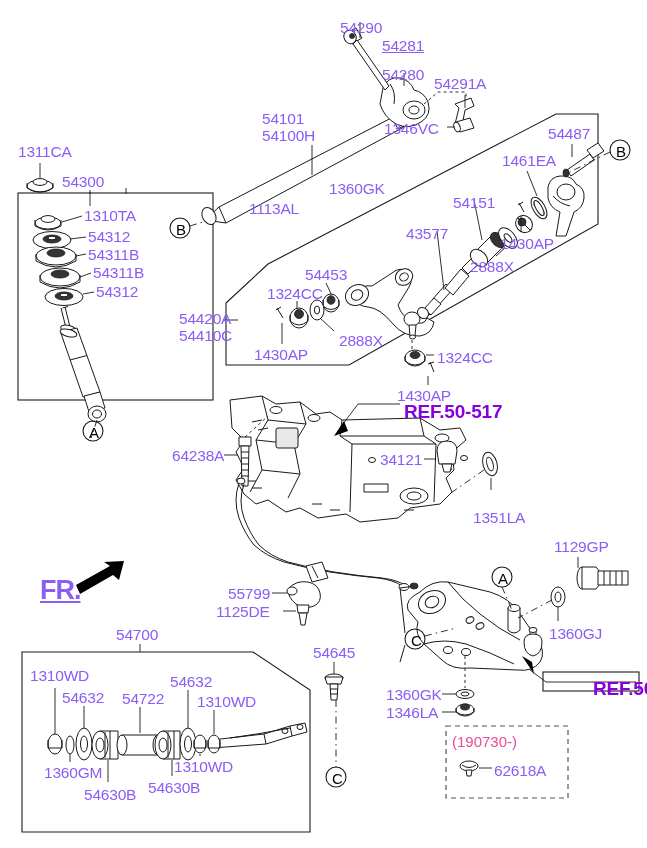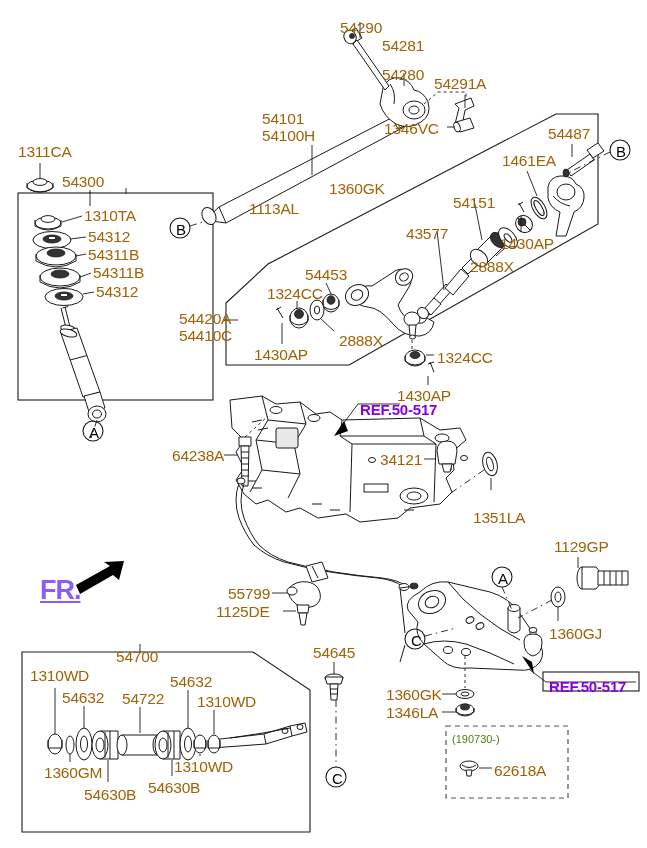--- a/index.html
+++ b/index.html
@@ -1,21 +1,21 @@
 <!DOCTYPE html>
 <html><head>
 <meta charset="utf-8">
 <style>
   html,body{margin:0;padding:0;background:#fff;}
   body{font-family:"Liberation Sans","DejaVu Sans",sans-serif;}
   #sheet{position:relative;width:647px;height:848px;background:#fff;overflow:hidden;}
   #art{position:absolute;left:0;top:0;width:647px;height:848px;}
-  .lbl{position:absolute;color:#a16207;font-size:15.5px;line-height:16px;white-space:pre;font-family:"Liberation Sans","DejaVu Sans",sans-serif;letter-spacing:-0.2px;}
-  .ref{position:absolute;color:#8800dd;font-size:15px;font-weight:bold;white-space:pre;letter-spacing:-0.2px;}
-  .blk{position:absolute;color:#4d7c0f;font-size:11px;white-space:pre;}
+  .lbl{position:absolute;color:#8b5cf6;font-size:15.5px;line-height:16px;white-space:pre;font-family:"Liberation Sans","DejaVu Sans",sans-serif;letter-spacing:-0.2px;}
+  .ref{position:absolute;color:#8800dd;font-size:19px;font-weight:bold;white-space:pre;letter-spacing:-0.2px;margin-left:44px;}
+  .blk{position:absolute;color:#ec4899;font-size:15px;white-space:pre;}
   .fr{position:absolute;color:#8b5cf6;font-size:27px;font-weight:bold;letter-spacing:-1px;text-decoration:underline;}
   .circ{position:absolute;color:#000;font-size:15px;}
 </style>
 </head>
 <body>
 
 <div id="sheet">
 
   <svg id="art" viewBox="0 0 647 848">
     <defs>
@@ -476,21 +476,21 @@
   <div>
     <div class="lbl" style="left:18px;top:144px;">1311CA</div>
     <div class="lbl" style="left:62px;top:174px;">54300</div>
     <div class="lbl" style="left:84px;top:208px;">1310TA</div>
     <div class="lbl" style="left:88px;top:229px;">54312</div>
     <div class="lbl" style="left:88px;top:247px;">54311B</div>
     <div class="lbl" style="left:93px;top:265px;">54311B</div>
     <div class="lbl" style="left:96px;top:284px;">54312</div>
 
     <div class="lbl" style="left:340px;top:20px;">54290</div>
-    <div class="lbl" style="left:382px;top:38px;">54281</div>
+    <div class="lbl" style="left:382px;top:38px;text-decoration:underline;">54281</div>
     <div class="lbl" style="left:382px;top:55px;margin-top:12px;">54280</div>
     <div class="lbl" style="left:434px;top:76px;">54291A</div>
     <div class="lbl" style="left:384px;top:121px;">1346VC</div>
     <div class="lbl" style="left:262px;top:111px;">54101</div>
     <div class="lbl" style="left:262px;top:128px;">54100H</div>
     <div class="lbl" style="left:249px;top:201px;">1113AL</div>
     <div class="lbl" style="left:329px;top:181px;">1360GK</div>
     <div class="lbl" style="left:406px;top:214px;margin-top:12px;">43577</div>
     <div class="lbl" style="left:453px;top:183px;margin-top:12px;">54151</div>
     <div class="lbl" style="left:470px;top:259px;">2888X</div>
@@ -506,21 +506,21 @@
     <div class="lbl" style="left:437px;top:350px;">1324CC</div>
     <div class="lbl" style="left:397px;top:388px;">1430AP</div>
 
     <div class="lbl" style="left:172px;top:448px;">64238A</div>
     <div class="lbl" style="left:380px;top:452px;">34121</div>
     <div class="lbl" style="left:473px;top:510px;">1351LA</div>
 
     <div class="lbl" style="left:228px;top:586px;">55799</div>
     <div class="lbl" style="left:216px;top:604px;">1125DE</div>
 
-    <div class="lbl" style="left:116px;top:627px;margin-top:22px;">54700</div>
+    <div class="lbl" style="left:116px;top:627px;">54700</div>
     <div class="lbl" style="left:30px;top:668px;">1310WD</div>
     <div class="lbl" style="left:62px;top:690px;">54632</div>
     <div class="lbl" style="left:122px;top:691px;">54722</div>
     <div class="lbl" style="left:170px;top:674px;">54632</div>
     <div class="lbl" style="left:197px;top:694px;">1310WD</div>
     <div class="lbl" style="left:44px;top:765px;">1360GM</div>
     <div class="lbl" style="left:84px;top:787px;">54630B</div>
     <div class="lbl" style="left:148px;top:780px;">54630B</div>
     <div class="lbl" style="left:174px;top:759px;">1310WD</div>
     <div class="lbl" style="left:313px;top:645px;">54645</div>

